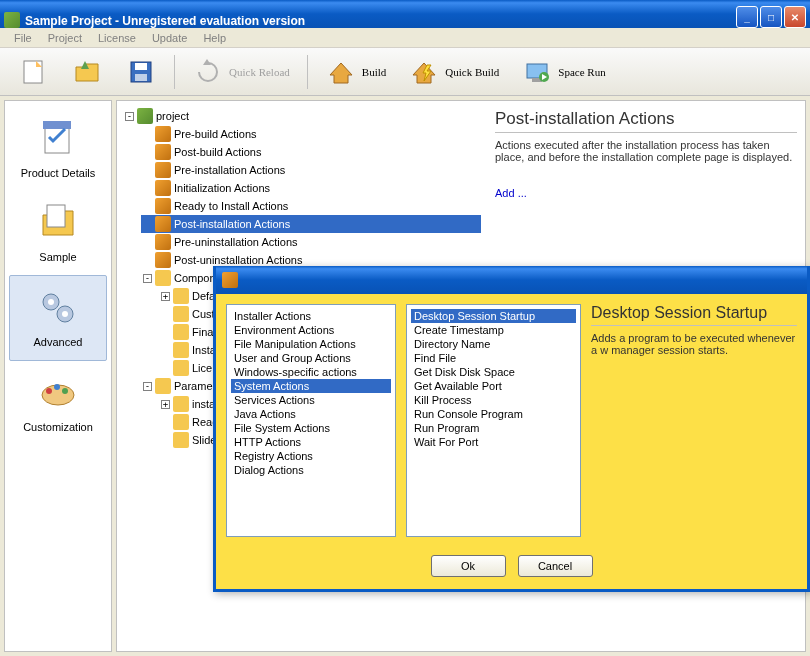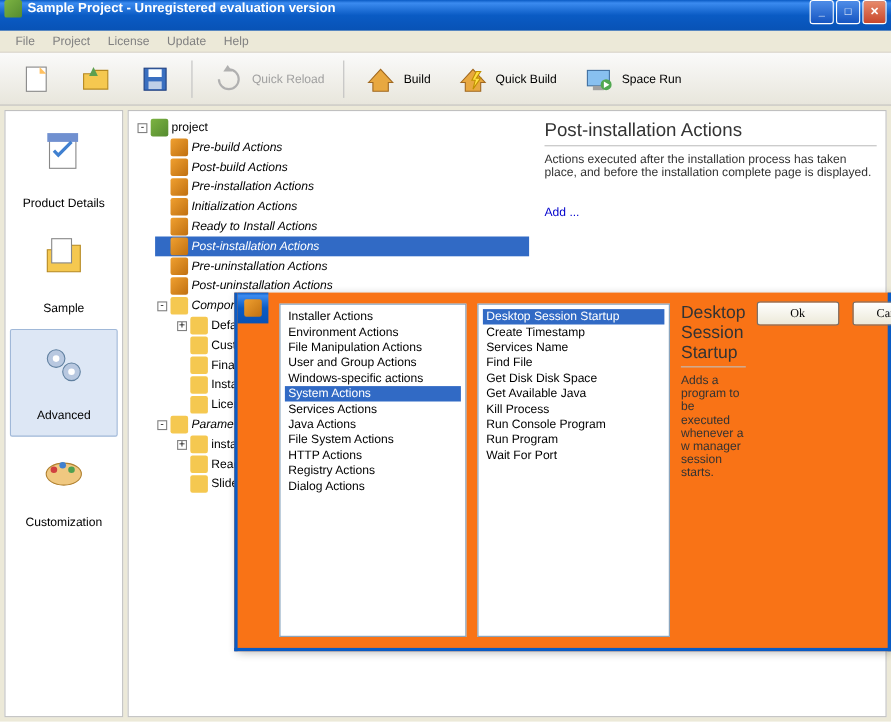--- a/index.html
+++ b/index.html
@@ -9,21 +9,21 @@
   background: #ece9d8;
   width: 810px;
   height: 656px;
   overflow: hidden;
   position: relative;
 }
 .titlebar {
   height: 28px;
   background: linear-gradient(to bottom, #0a5bc4 0%, #3b8bf0 10%, #0a5bc4 50%, #0852b5 100%);
   display: flex;
-  align-items: flex-start;
+  align-items: flex-end;
   padding: 0 4px;
   color: white;
   font-weight: bold;
   font-size: 12px;
 }
 .titlebar-icon {
   width: 16px;
   height: 16px;
   margin-right: 5px;
   background: linear-gradient(135deg, #7cb342, #558b2f);
@@ -74,20 +74,21 @@
   gap: 4px;
 }
 .tbtn {
   display: flex;
   align-items: center;
   gap: 5px;
   padding: 4px 8px;
   cursor: pointer;
   border: 1px solid transparent;
   border-radius: 3px;
+  font-family: Liberation Serif, serif;
 }
 .tbtn .ico {
   width: 32px;
   height: 32px;
   border-radius: 4px;
   display: flex;
   align-items: center;
   justify-content: center;
 }
 .tbtn.disabled { color: #a0a0a0; cursor: default; }
@@ -104,21 +105,21 @@
   display: flex;
   flex-direction: column;
   padding-top: 6px;
 }
 .sideitem {
   display: flex;
   flex-direction: column;
   align-items: center;
   padding: 10px 4px 12px 4px;
   cursor: pointer;
-  gap: 20px;
+  gap: 8px;
 }
 .sideitem.selected {
   background: #dde7f5;
   border: 1px solid #a0b8d8;
   margin: 0 4px;
   border-radius: 2px;
 }
 .sideicon {
   width: 42px;
   height: 42px;
@@ -168,21 +169,21 @@
   color: #000;
   background: #fff;
 }
 .expander.blank { border: none; background: transparent; }
 .nodeicon {
   width: 16px;
   height: 16px;
   border-radius: 2px;
   flex-shrink: 0;
 }
-.indent1 { margin-left: 18px; font-style: italic; }
+.indent1 { margin-left: 18px; }
 .indent2 { margin-left: 36px; }
 .detail {
   flex: 1;
   padding: 8px;
 }
 .detail-title {
   font-size: 17px;
   color: #333;
   border-bottom: 1px solid #c0c0c0;
   padding-bottom: 3px;
@@ -196,25 +197,26 @@
   color: #0000cc;
   cursor: pointer;
 }
 
 .dialog {
   position: absolute;
   left: 213px;
   top: 266px;
   width: 597px;
   height: 326px;
-  background: #f97316;
+  background: #fde047;
   border: 3px solid #0a5bc4;
   border-top: none;
   box-shadow: 2px 2px 8px rgba(0,0,0,0.3);
   display: flex;
+  flex-direction: column;
 }
 .dialog-titlebar {
   height: 28px;
   background: linear-gradient(to bottom, #0a5bc4 0%, #3b8bf0 10%, #0a5bc4 50%, #0852b5 100%);
   display: flex;
   align-items: center;
   padding: 0 6px;
 }
 .dialog-icon {
   width: 16px;
@@ -264,21 +266,21 @@
   gap: 12px;
   padding: 8px 0 12px 0;
 }
 .dbtn {
   min-width: 75px;
   height: 22px;
   background: linear-gradient(to bottom, #fff, #ece9d8);
   border: 1px solid #707070;
   border-radius: 3px;
   cursor: pointer;
-  font-family: Liberation Serif, serif;
+  font-family: Liberation Sans, sans-serif;
   font-size: 11px;
 }
 </style>
 </head>
 <body>
 
 <div class="titlebar">
   <div class="titlebar-icon"></div>
   <div class="titlebar-text">Sample Project - Unregistered evaluation version</div>
   <div class="titlebar-buttons">
@@ -532,24 +534,24 @@
       <div class="listitem">Services Actions</div>
       <div class="listitem">Java Actions</div>
       <div class="listitem">File System Actions</div>
       <div class="listitem">HTTP Actions</div>
       <div class="listitem">Registry Actions</div>
       <div class="listitem">Dialog Actions</div>
     </div>
     <div class="listbox col2">
       <div class="listitem selected">Desktop Session Startup</div>
       <div class="listitem">Create Timestamp</div>
-      <div class="listitem">Services Name</div>
+      <div class="listitem">Directory Name</div>
       <div class="listitem">Find File</div>
       <div class="listitem">Get Disk Disk Space</div>
-      <div class="listitem">Get Available Java</div>
+      <div class="listitem">Get Available Port</div>
       <div class="listitem">Kill Process</div>
       <div class="listitem">Run Console Program</div>
       <div class="listitem">Run Program</div>
       <div class="listitem">Wait For Port</div>
     </div>
     <div class="dialog-detail">
       <div class="dd-title">Desktop Session Startup</div>
       <div class="dd-desc">Adds a program to be executed whenever a w manager session starts.</div>
     </div>
   </div>

